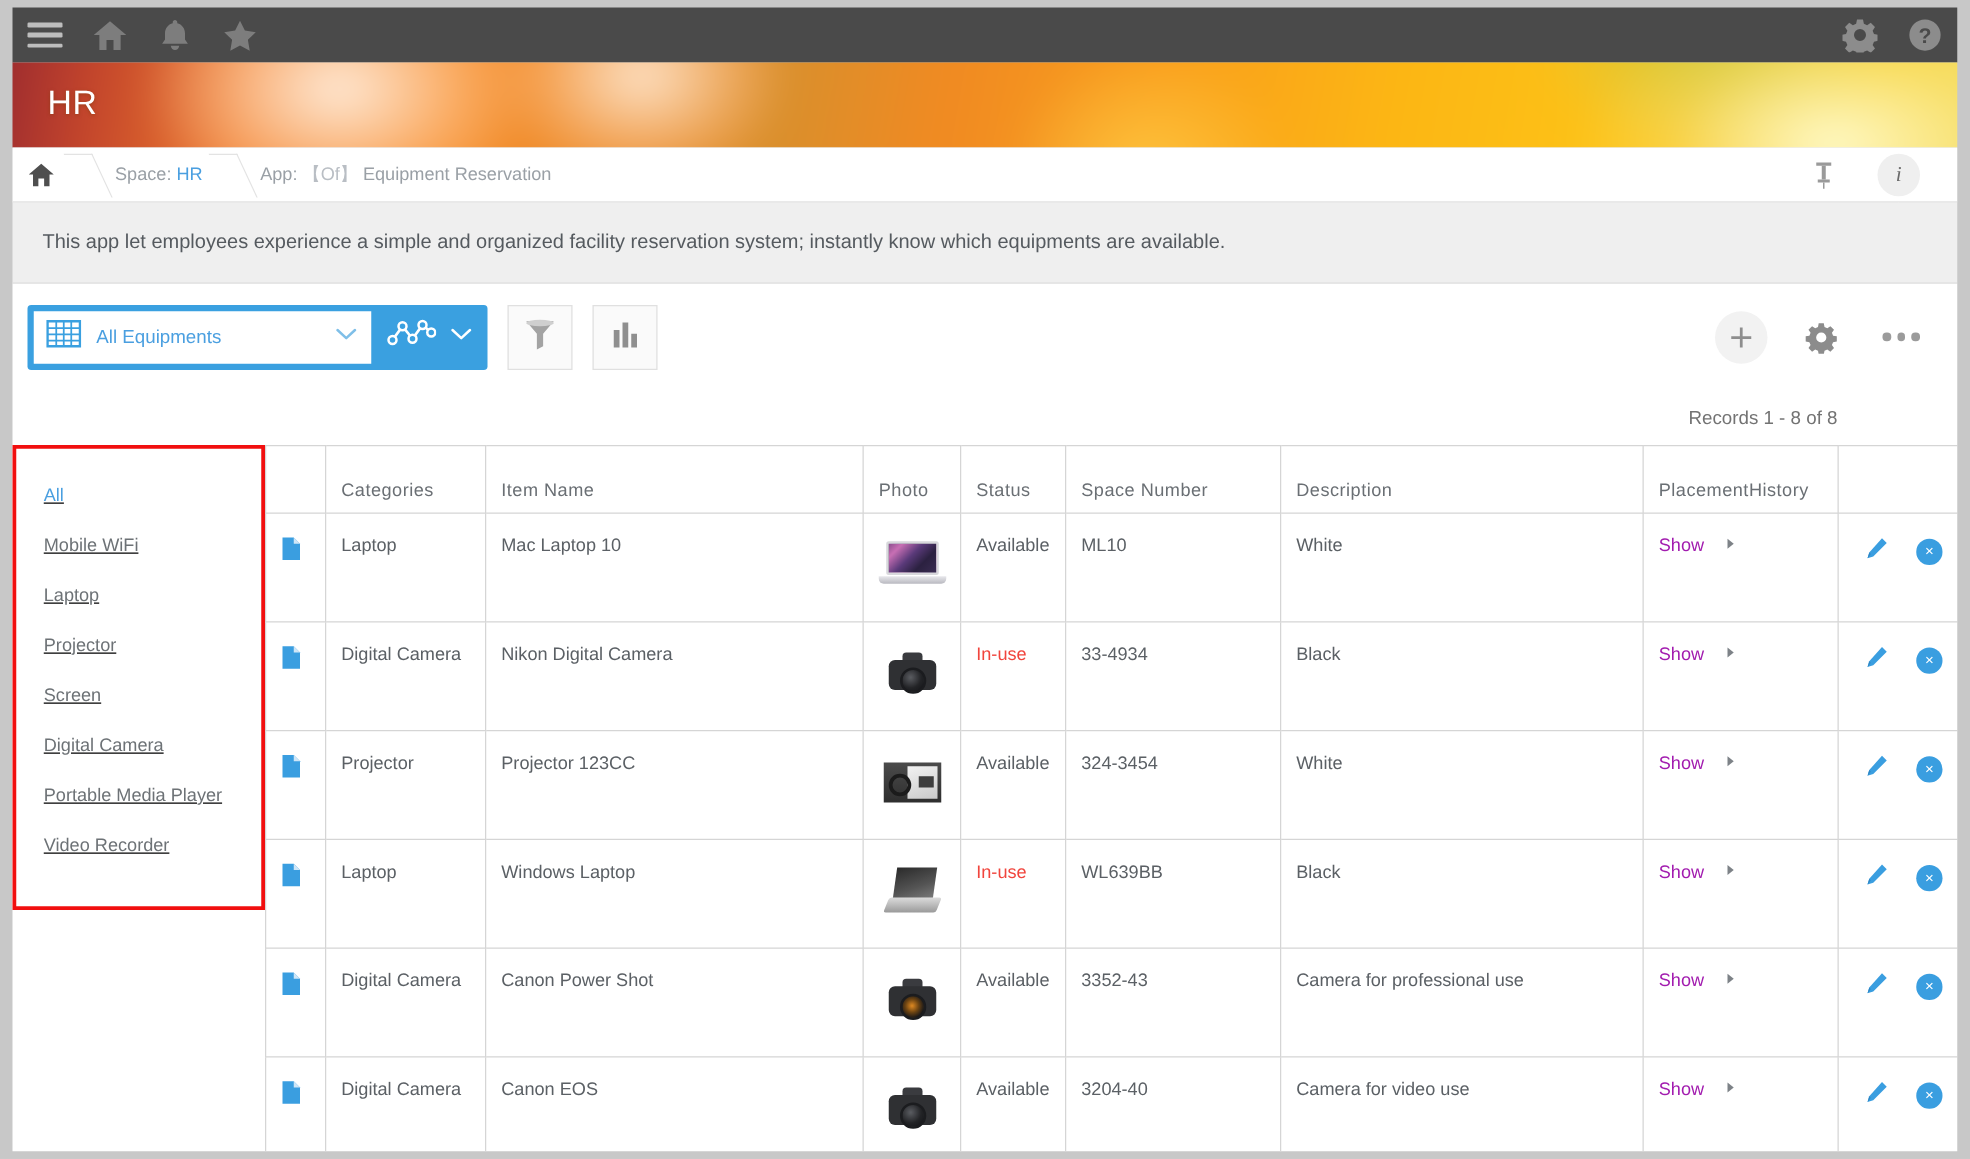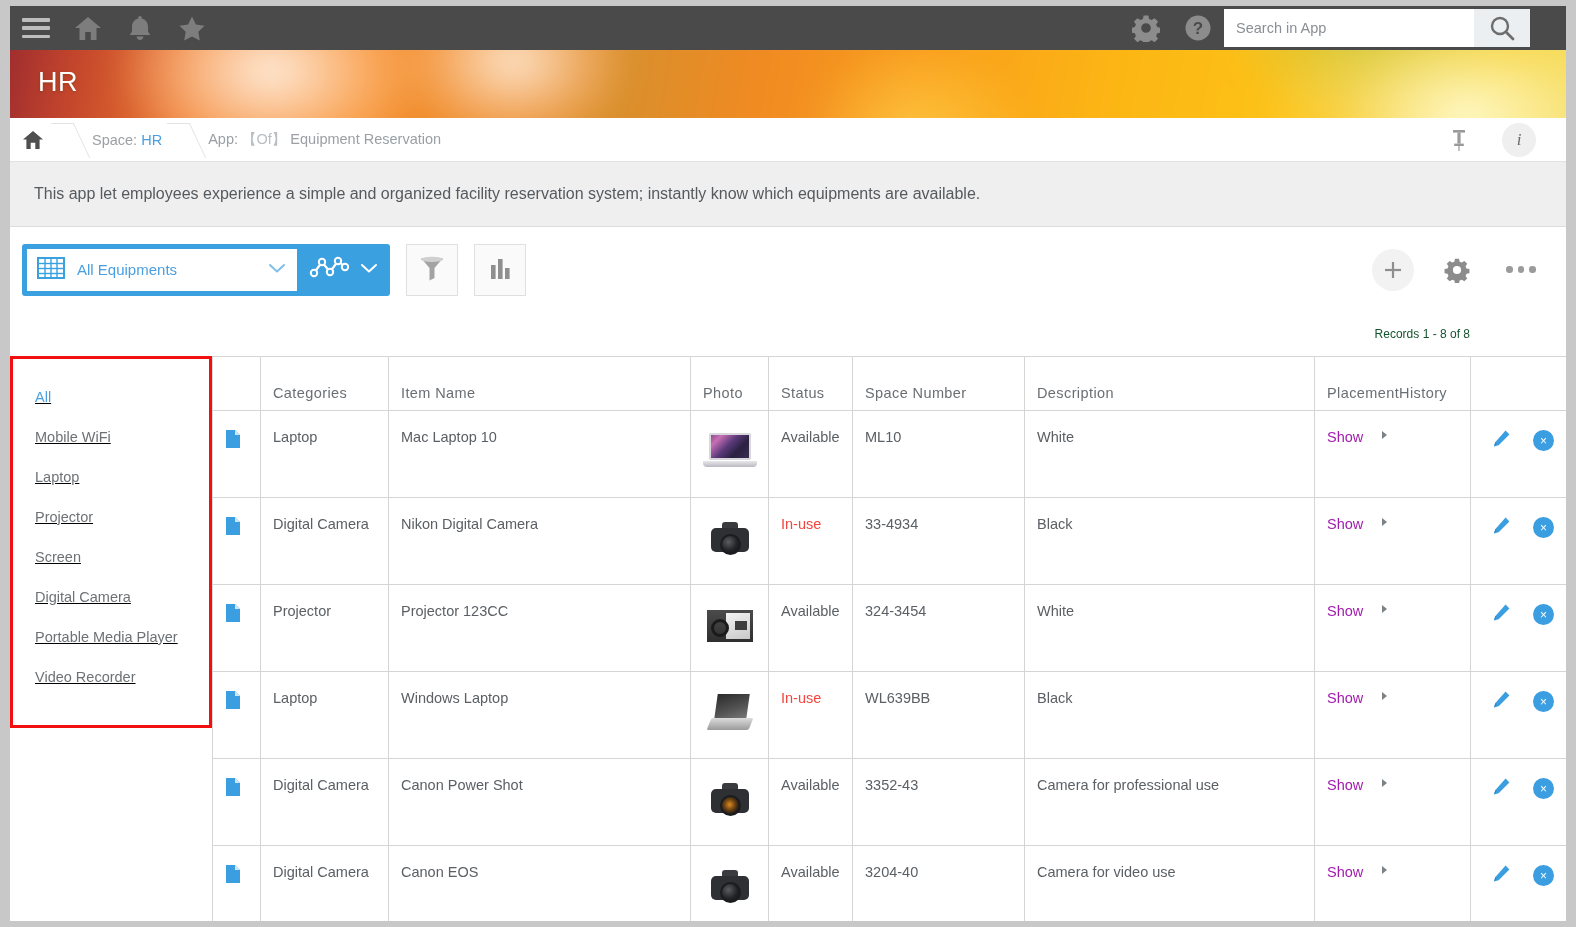--- a/index.html
+++ b/index.html
@@ -257,21 +257,21 @@
 
   
   .recordsline {
     position: absolute;
     left: 10px; top: 312px;
     width: 1556px; height: 44px;
     background: #fff;
     display: flex; align-items: center; justify-content: flex-end;
     padding-right: 96px;
   }
-  .records-text { font-size: 12px; color: #14532d; }
+  .records-text { font-size: 15px; color: #737373; }
 
   
   .body {
     position: absolute;
     left: 10px; top: 356px;
     width: 1556px; height: 565px;
     background: #fff;
     display: flex;
   }
 
@@ -465,29 +465,20 @@
       <div class="tb-icon">
         <svg width="28" height="28" viewBox="0 0 28 28">
           <path fill="#8c8c8c" d="M14 9.2 A4.8 4.8 0 1 0 14 18.8 A4.8 4.8 0 1 0 14 9.2 Z M11.6 1.6 L16.4 1.6 L17.1 5 L19.7 6.1 L22.6 4.2 L26 7.6 L24.1 10.5 L25.2 13.1 L28.6 13.8 L28.6 18.6 L25.2 19.3 L24.1 21.9 L26 24.8 L22.6 28.2 L19.7 26.3 L17.1 27.4 L16.4 30.8 L11.6 30.8 L10.9 27.4 L8.3 26.3 L5.4 28.2 L2 24.8 L3.9 21.9 L2.8 19.3 L-0.6 18.6 L-0.6 13.8 L2.8 13.1 L3.9 10.5 L2 7.6 L5.4 4.2 L8.3 6.1 L10.9 5 Z"></path>
         </svg>
       </div>
       <div class="tb-icon">
         <svg width="28" height="28" viewBox="0 0 28 28">
           <circle cx="14" cy="14" r="12.5" fill="#8c8c8c"></circle>
           <text x="14" y="20" font-family="Liberation Sans, sans-serif" font-size="17" font-weight="bold" fill="#4a4a4a" text-anchor="middle">?</text>
         </svg>
-      </div>
-      <div class="search-wrap">
-        <input class="search-input" type="text" placeholder="Search in App" style="">
-        <button class="search-btn">
-          <svg width="28" height="28" viewBox="0 0 28 28">
-            <circle cx="12" cy="12" r="8" fill="none" stroke="#6d6d6d" stroke-width="2.4"></circle>
-            <line x1="18" y1="18" x2="25" y2="25" stroke="#6d6d6d" stroke-width="2.8" stroke-linecap="round"></line>
-          </svg>
-        </button>
       </div>
     </div>
   </div>
 
   <div class="banner">
     <div class="banner-bg"></div>
     <div class="banner-title">HR</div>
   </div>
 
   <div class="crumbbar">

